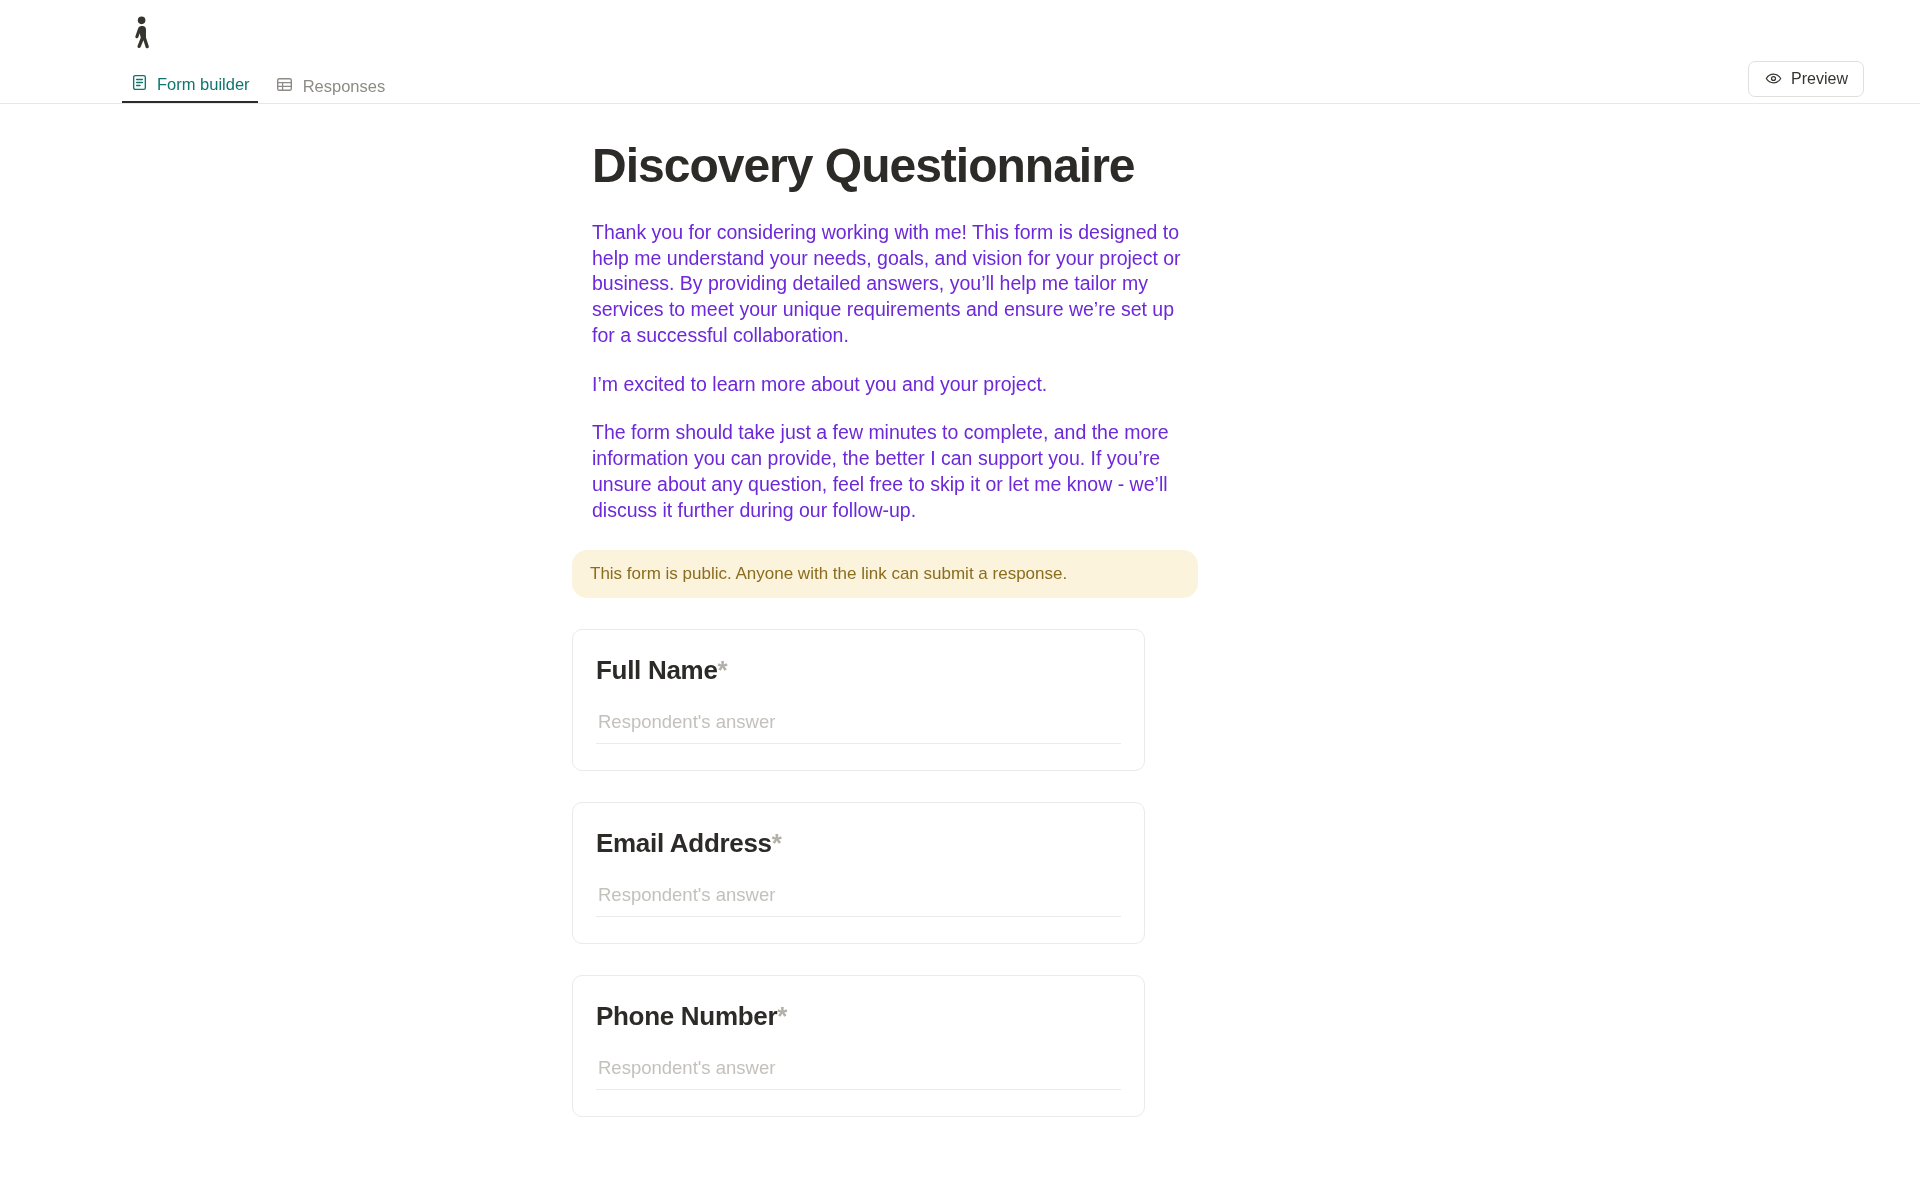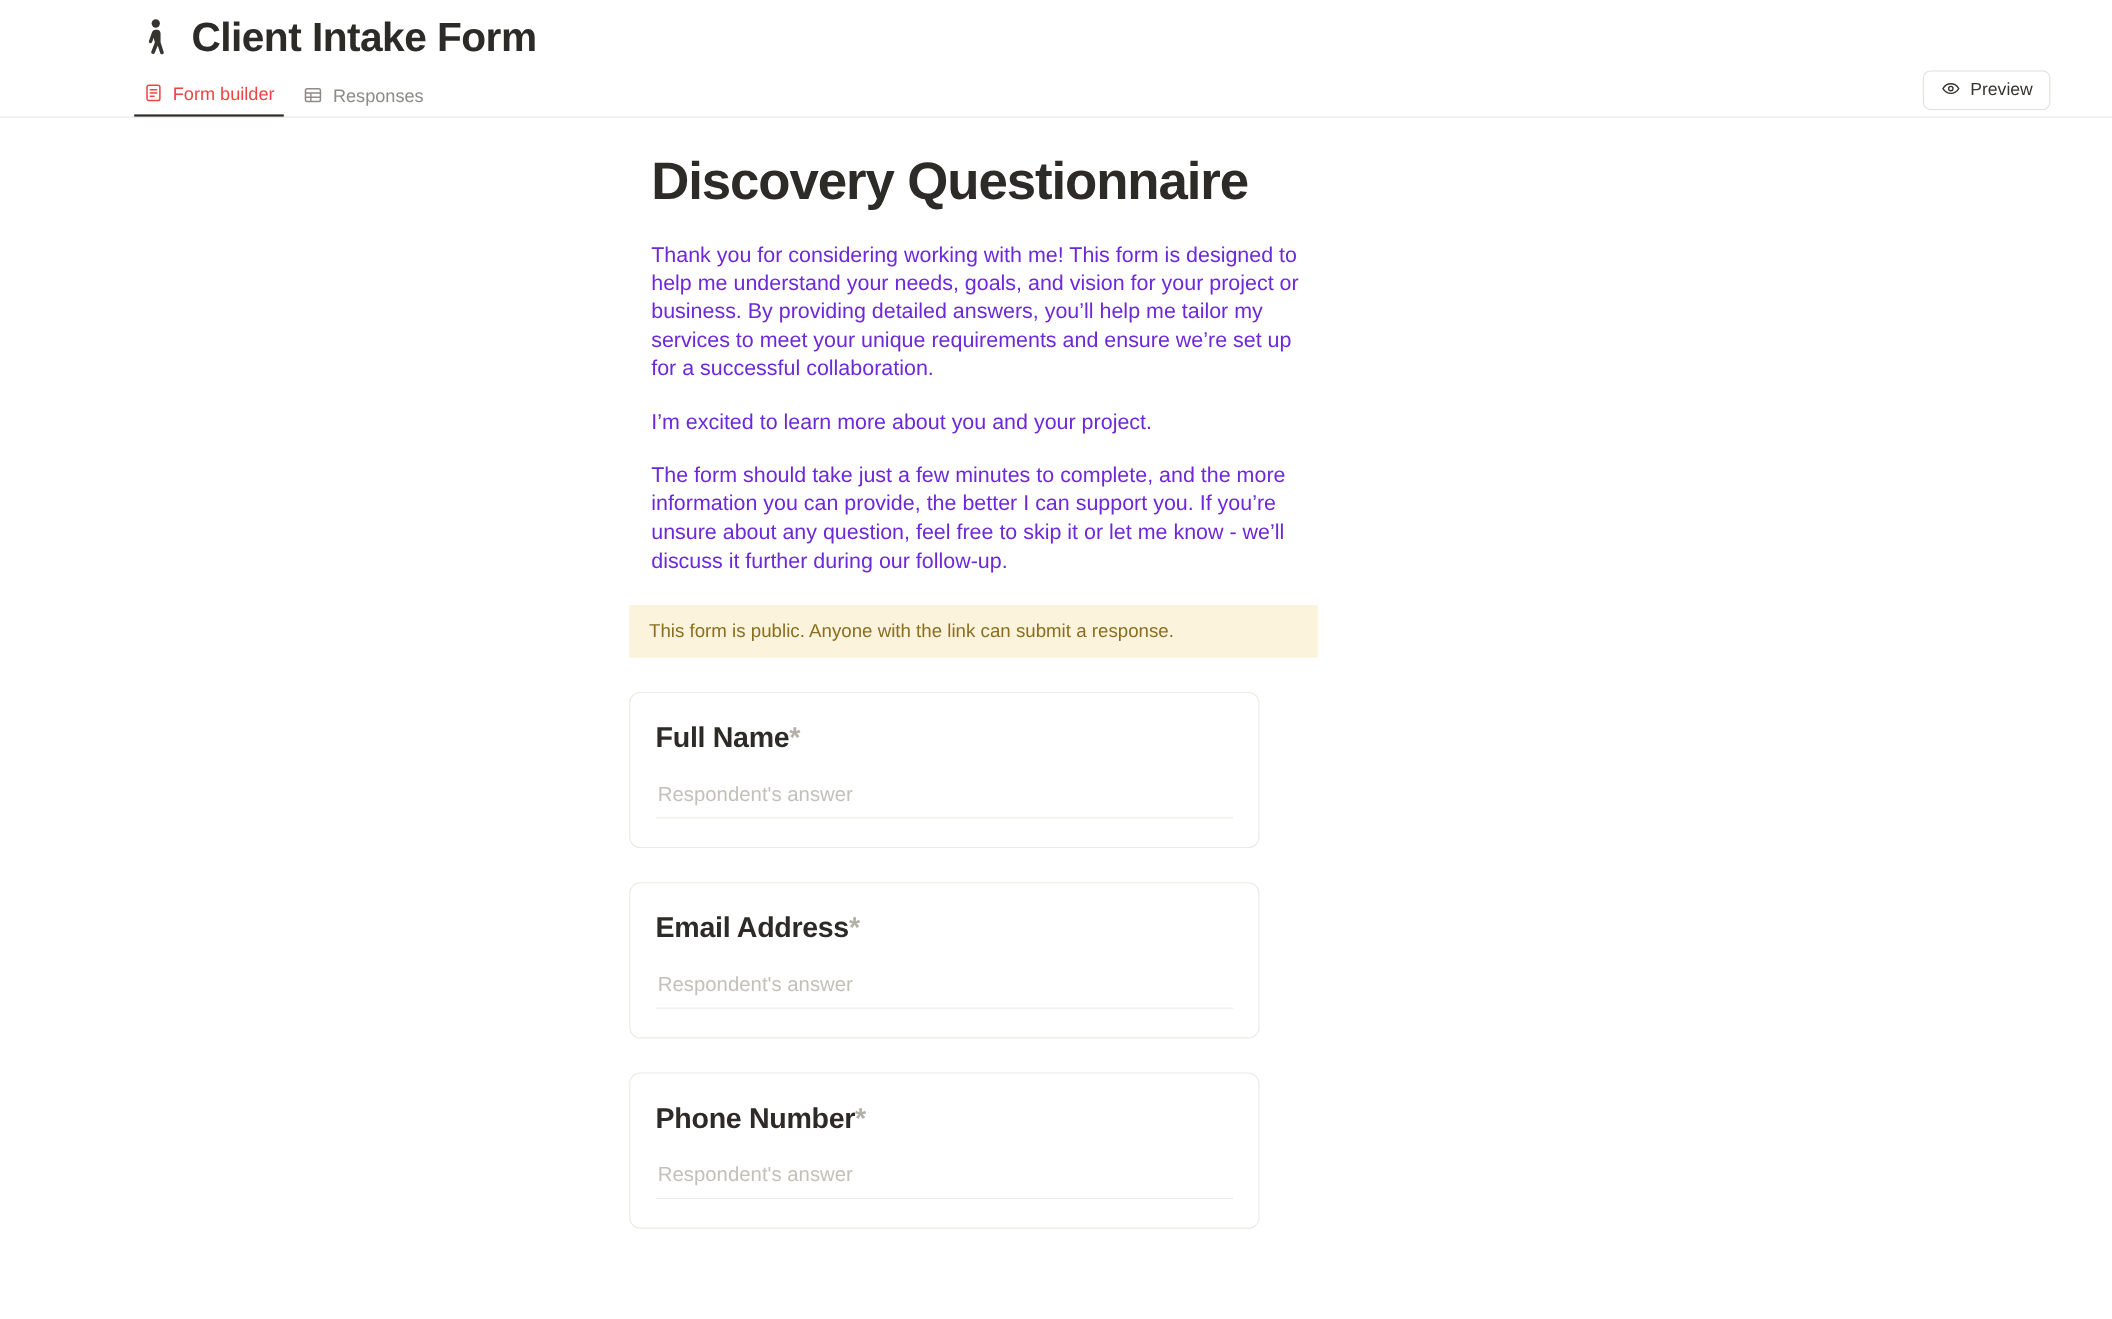--- a/index.html
+++ b/index.html
@@ -68,21 +68,21 @@
     font-size: 16.5px;
     color: #8d8b85;
     cursor: pointer;
     height: 100%;
     box-sizing: border-box;
     align-items: flex-end;
     line-height: 1;
   }
   .tab .tab-label { padding-bottom: 0; }
   .tab.active {
-    color: #ef4444;
+    color: #0f766e;
     font-weight: 500;
     border-bottom: 2.5px solid #2c2b28;
   }
   .tab-icon {
     display: inline-flex;
     align-items: center;
     justify-content: center;
     width: 18px;
     height: 18px;
     color: inherit;
@@ -133,21 +133,21 @@
     line-height: 1.32;
     color: #6d28d9;
     margin-bottom: 23px;
     max-width: 626px;
   }
   .form-desc:last-of-type { margin-bottom: 0; }
 
   .public-banner {
     margin-top: 27px;
     background: #fbf3db;
-    border-radius: 0;
+    border-radius: 15px;
     padding: 14px 18px;
     font-size: 17px;
     color: #8a6d1f;
     margin-left: 2px;
     width: 626px;
   }
 
   .q-card {
     margin-top: 31px;
     width: 573px;
@@ -186,21 +186,20 @@
 
 <div class="page">
 
   <div class="app-header">
     <span class="app-icon">
       <svg width="30" height="34" viewBox="0 0 24 28" fill="none" xmlns="http://www.w3.org/2000/svg">
         <circle cx="12.5" cy="3.6" r="3.1" fill="currentColor"></circle>
         <path d="M12.4 8.2c-1.4 0-2.4.9-2.8 2.1l-2.2 6.4c-.2.7.1 1.4.8 1.6.7.2 1.4-.1 1.6-.8l1.1-3.2.9 3.6-2.6 6.6c-.3.7 0 1.5.7 1.8.7.3 1.5 0 1.8-.7l2.3-5.6 1.8 5.7c.2.7 1 1.1 1.7.9.7-.2 1.1-1 .9-1.7l-2.3-7.2V11c0-1.6-1.1-2.8-2.7-2.8h-1z" fill="currentColor"></path>
       </svg>
     </span>
-    <div class="app-title">Client Intake Form</div>
   </div>
 
   <div class="tabbar">
     <div class="tabs">
 
       <div class="tab active">
         <span class="tab-icon">
           <svg width="17" height="17" viewBox="0 0 16 16" fill="none" xmlns="http://www.w3.org/2000/svg">
             <rect x="2.5" y="1.5" width="11" height="13" rx="1.6" stroke="currentColor" stroke-width="1.3"></rect>
             <path d="M5.3 5.2h5.4M5.3 8h5.4M5.3 10.8h3.2" stroke="currentColor" stroke-width="1.3" stroke-linecap="round"></path>

